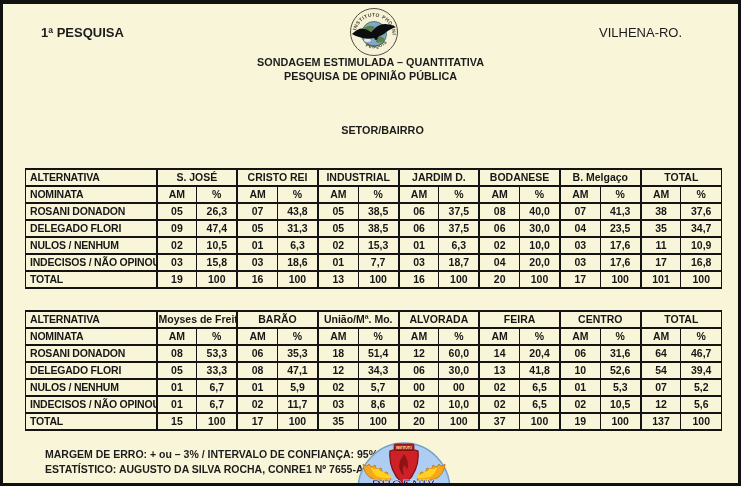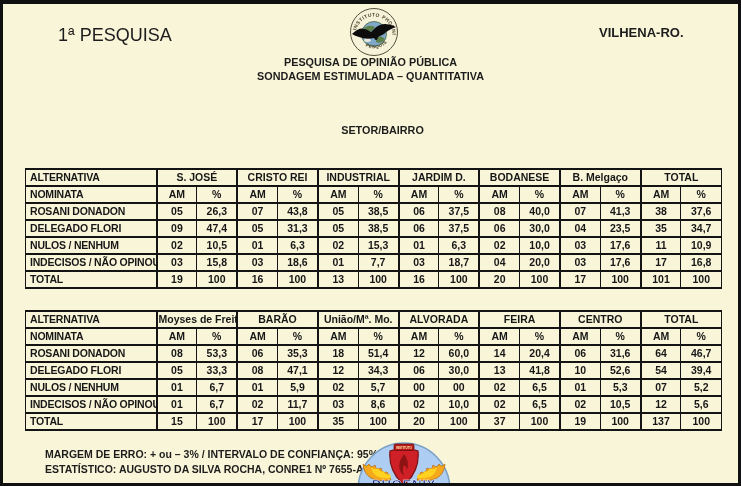--- a/index.html
+++ b/index.html
@@ -3,22 +3,22 @@
 <meta charset="utf-8">
 <style>
   * { margin:0; padding:0; box-sizing:border-box; }
   html,body { background:#ffffff; }
   body { width:741px; height:486px; overflow:hidden; font-family:"Liberation Sans", sans-serif; }
   .page {
     position:relative; width:741px; height:486px;
     background:#f9f5d9; border:3px solid #101010; border-top-width:4px;
     color:#1c1c1c; overflow:hidden;
   }
-  .hdr-left  { position:absolute; left:55px;  top:21px; font-size:18px; font-weight:normal; }
-  .hdr-right { position:absolute; left:596px; top:21px; font-size:13px; font-weight:bold; }
+  .hdr-left  { position:absolute; left:38px;  top:21px; font-size:13px; font-weight:bold; }
+  .hdr-right { position:absolute; left:596px; top:21px; font-size:13px; font-weight:normal; }
   .seal { position:absolute; left:346px; top:3px; }
   .subtitles { position:absolute; left:0; top:52px; width:100%; text-align:center;
                font-size:10.8px; font-weight:bold; line-height:13.8px; }
   .section-label { position:absolute; left:12px; top:120px; width:100%; text-align:center;
                font-size:10.8px; font-weight:bold; }
   table.data { position:absolute; left:22px; border-collapse:collapse; table-layout:fixed;
                width:697px; font-size:10.5px; font-weight:bold; color:#171717;margin-top:28px; }
   table.t1 { top:136px; }
   table.t2 { top:278px; }
   table.data td { border:1px solid #141414; border-top-width:2px; border-bottom-width:2px;
@@ -52,22 +52,22 @@
     <text font-size="5" font-weight="bold" fill="#4a4527" letter-spacing="0.4">
       <textPath href="#arcTop" startOffset="8%">INSTITUTO PHOENIX</textPath>
     </text>
     <path d="M3,27 Q12,17 22,25 L25,22 Q34,13 47,20 Q39,23 35,27 L29,30 Q28,36 25,31 Q17,33 10,30 Q6,29 3,27 Z" fill="#0d0d0d"></path>
     <text font-size="4.6" font-weight="bold" fill="#4a4527" letter-spacing="0.5">
       <textPath href="#arcBot" startOffset="22%">PESQUISA</textPath>
     </text>
   </svg>
 
   <div class="subtitles">
+    <div>SONDAGEM ESTIMULADA – QUANTITATIVA</div>
     <div>PESQUISA DE OPINIÃO PÚBLICA</div>
-    <div>SONDAGEM ESTIMULADA – QUANTITATIVA</div>
   </div>
 
   <div class="section-label">SETOR/BAIRRO</div>
 
   <table class="data t1">
       <colgroup>
         <col style="width:131px">
         <col>
         <col>
         <col>

